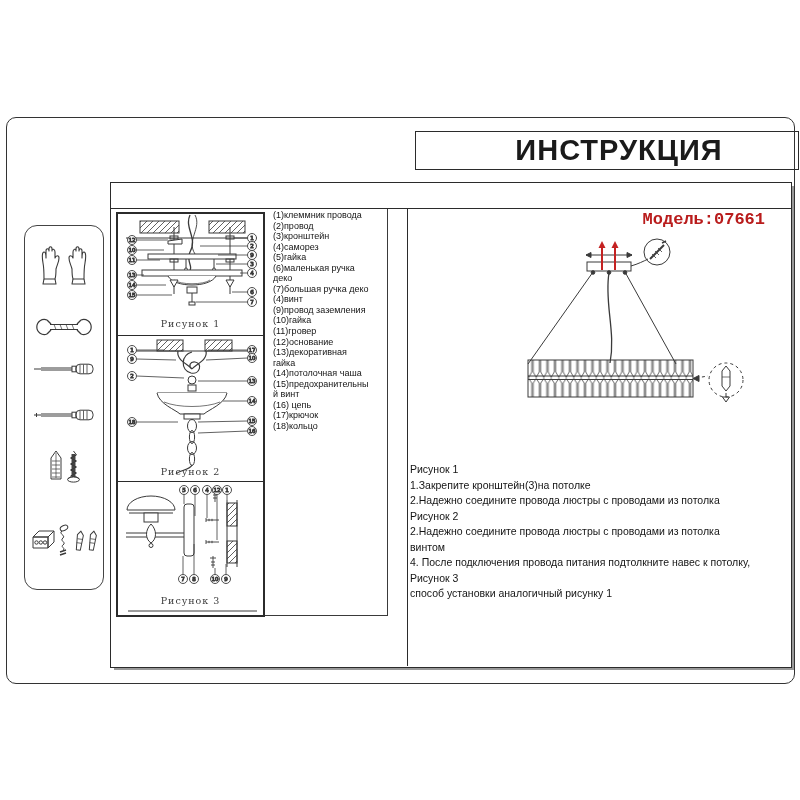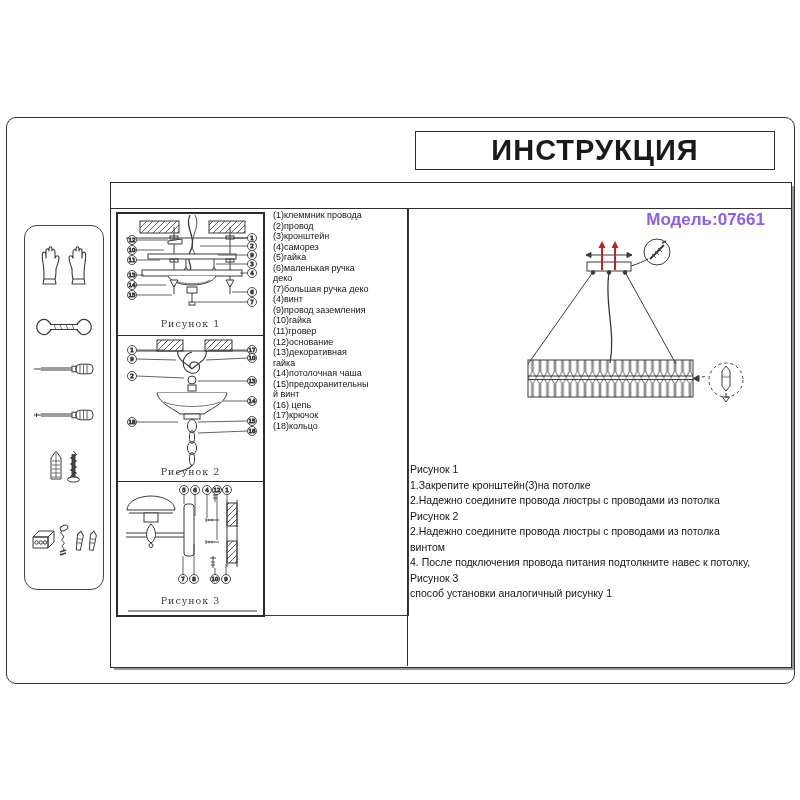--- a/index.html
+++ b/index.html
@@ -2,43 +2,43 @@
 <html><head>
 <meta charset="utf-8">
 <style>
   html,body{margin:0;padding:0;background:#fff;}
   .page{position:relative;width:800px;height:800px;background:#fff;overflow:hidden;
         font-family:"Liberation Sans",sans-serif;color:#1a1a1a;}
   .abs{position:absolute;}
   
   .outer-frame{left:6px;top:117px;width:787px;height:565px;border:1.5px solid #333;border-radius:10px;}
   .title-box{left:415px;top:131px;width:358px;height:37px;border:1.5px solid #2b2b2b;
-             text-align:center;line-height:36px;font-size:29px;font-weight:600;letter-spacing:1px;}
+             text-align:center;line-height:36px;font-size:29px;font-weight:600;letter-spacing:1px;padding-left:24px;}
   .main-box{left:110px;top:182px;width:680px;height:484px;border:1.5px solid #2b2b2b;
             box-shadow:3px 3px 0 -1px #999;}
   .main-hline{left:110px;top:208px;width:681px;height:0;border-top:1.5px solid #2b2b2b;}
   .main-vline{left:407px;top:208px;width:0;height:458px;border-left:1.5px solid #2b2b2b;}
   
   .sidebar{left:24px;top:225px;width:78px;height:363px;border:1.5px solid #444;border-radius:13px;}
   .sidebar svg{position:absolute;}
   
   .figures-box{left:116px;top:212px;width:149px;height:405px;border:2px solid #2b2b2b;box-sizing:border-box;}
   .fig{position:absolute;left:0;width:145px;}
   .fig svg{position:absolute;left:0;top:0;}
   .fig-label{position:absolute;left:0;width:145px;text-align:center;
              font-family:"DejaVu Serif",serif;font-size:9.5px;letter-spacing:1px;color:#3c3c3c;}
   .co{fill:#fff;stroke:#3a3a3a;stroke-width:0.9;}
   .cot{font-family:"DejaVu Sans",sans-serif;font-size:5.5px;fill:#222;text-anchor:middle;}
   .ld{stroke:#3a3a3a;stroke-width:0.8;}
   
-  .parts-box{left:265px;top:209px;width:144px;height:407px;border-right:1px solid #3a3a3a;
+  .parts-box{left:265px;top:209px;width:123px;height:407px;border-right:1px solid #3a3a3a;
              border-bottom:1px solid #3a3a3a;box-sizing:border-box;padding:1px 0 0 8px;}
   .part-line{font-size:9px;line-height:10.55px;white-space:nowrap;color:#141414;}
   
-  .model-label{left:555px;top:210px;width:210px;text-align:right;font-size:17px;font-weight:600;color:#8b5cf6;}
+  .model-label{left:555px;top:210px;width:210px;text-align:right;font-size:17px;font-weight:600;color:#b91c1c;font-family:Liberation Mono, monospace;}
   .chandelier{left:480px;top:230px;}
   .instructions{left:410px;top:462px;width:380px;}
   .instr-line{font-size:10.5px;line-height:15.5px;white-space:nowrap;color:#141414;}
 </style>
 </head>
 <body>
 
 <div class="page">
 
   <div class="abs outer-frame"></div>

